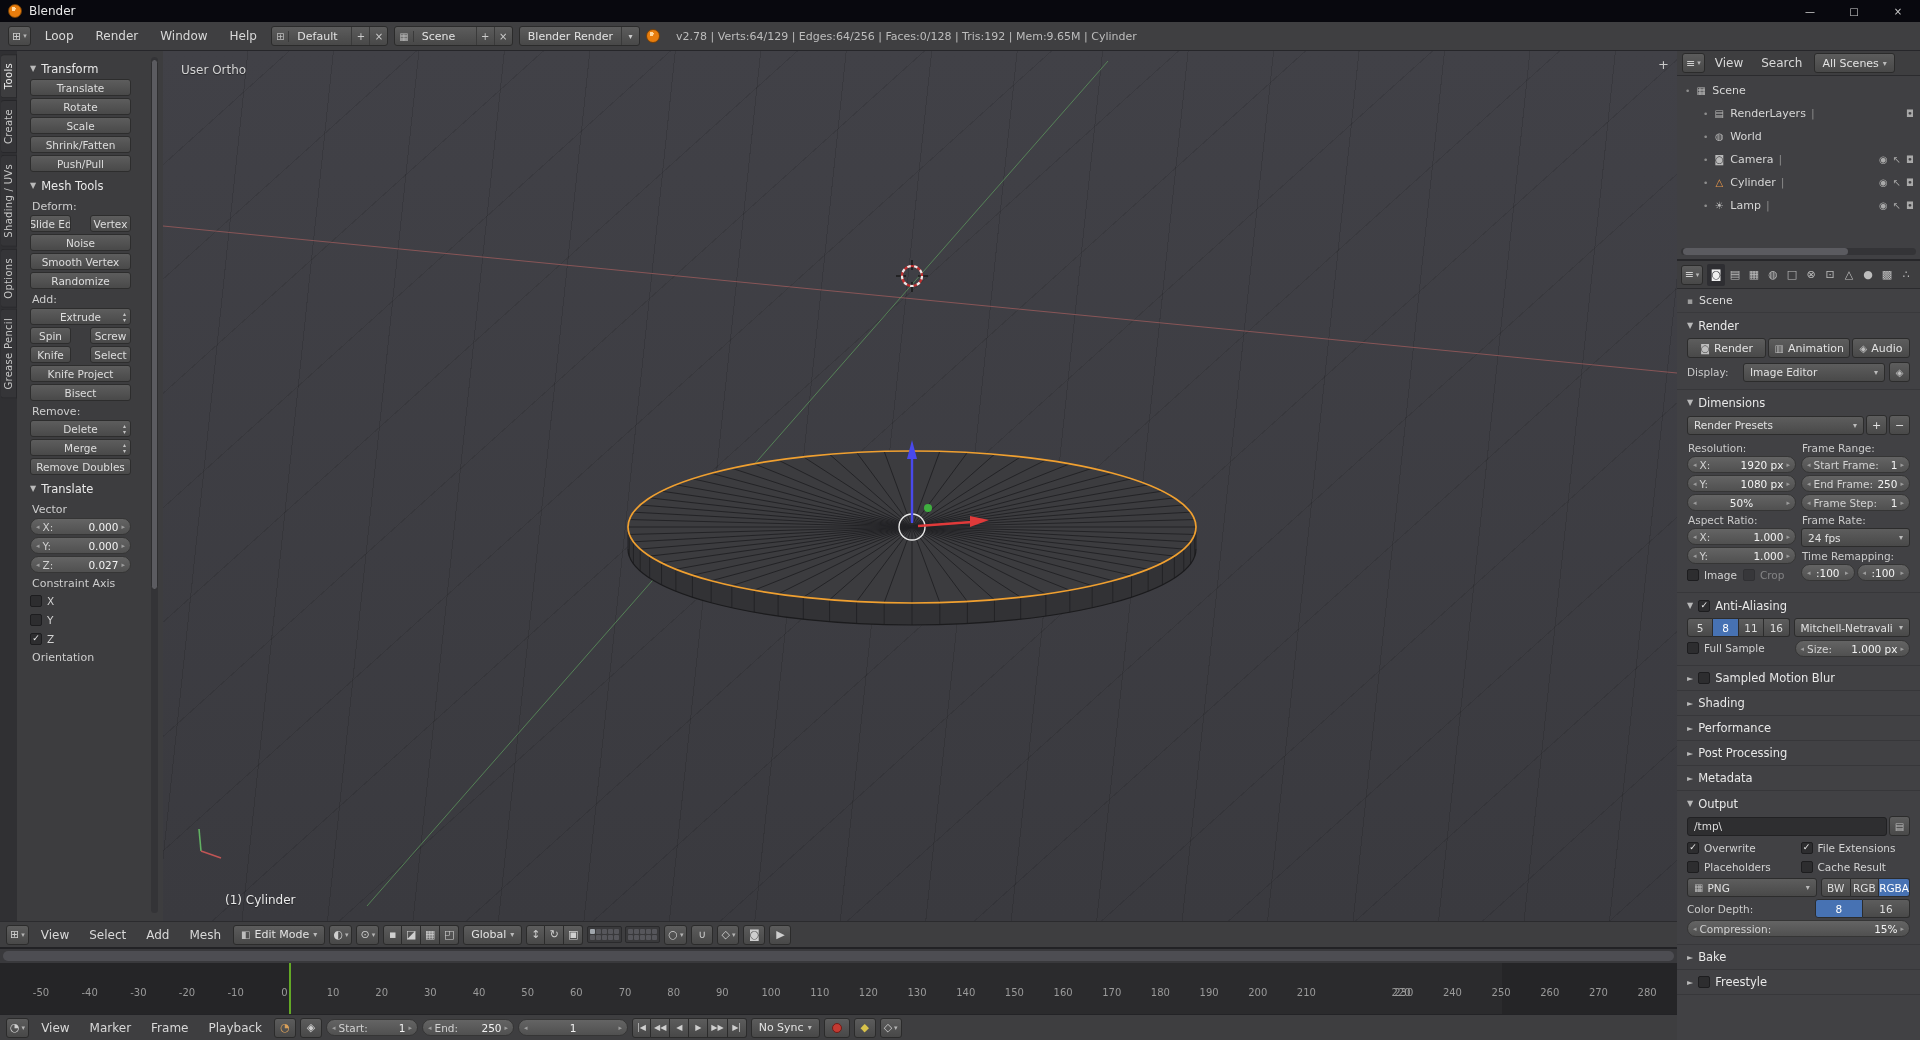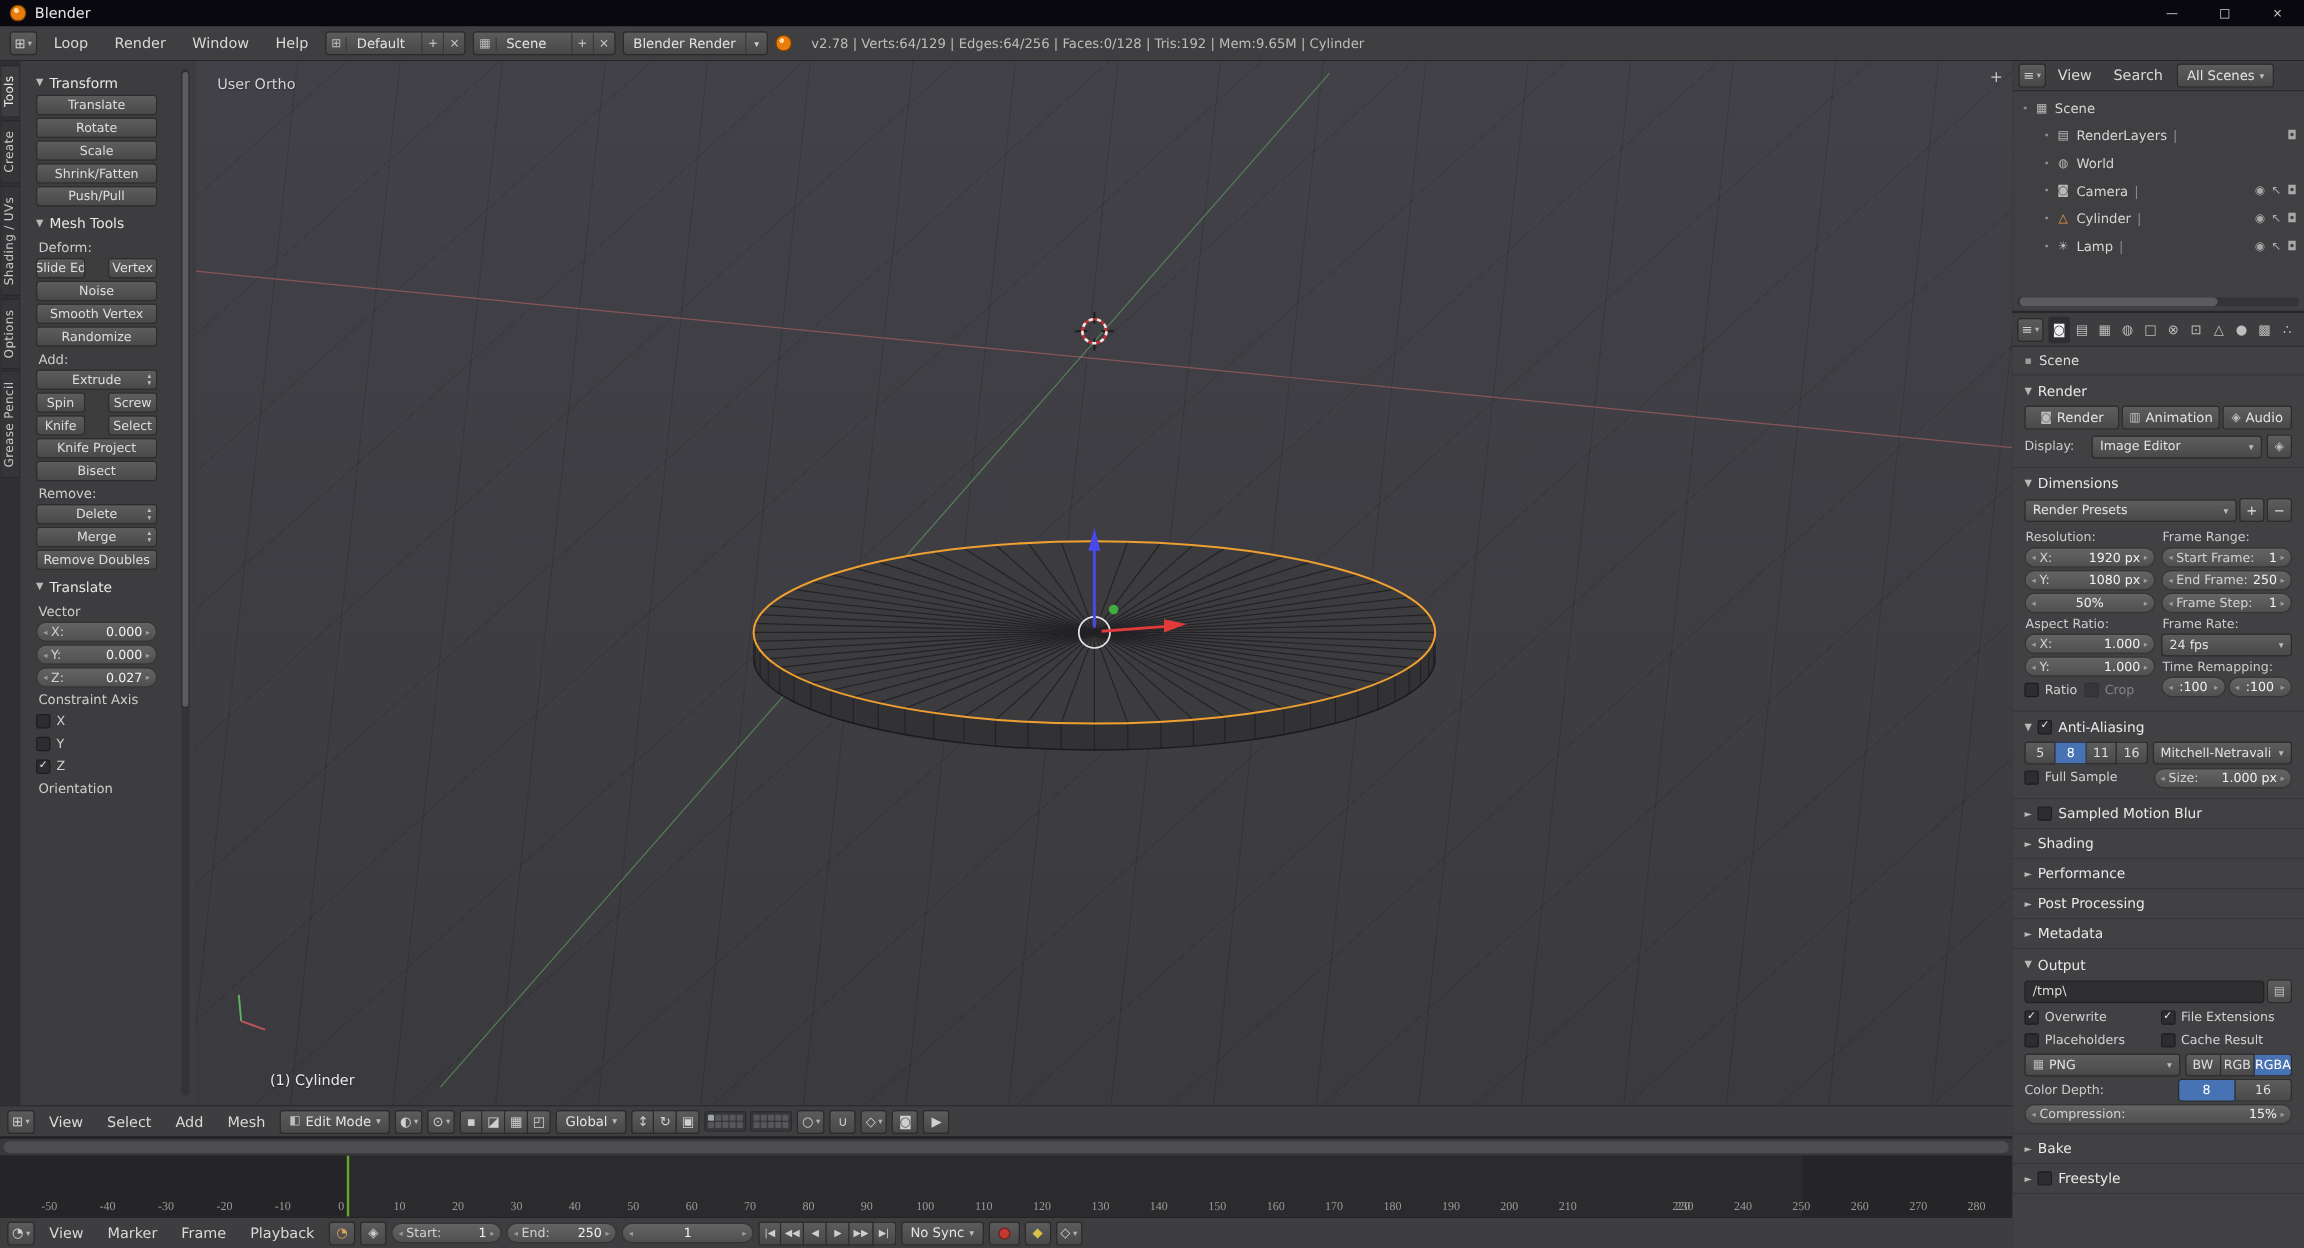--- a/index.html
+++ b/index.html
@@ -78,21 +78,21 @@
 #vp-layers{display:flex;gap:3px;align-items:center;}
 .lgrid{display:grid;grid-template-columns:repeat(5,5px);grid-auto-rows:5px;gap:1px;padding:2px;background:#39393b;border:1px solid #2a2a2c;border-radius:2px;}
 .lcell{background:#56565b;border-radius:1px;}
 .lcell.active{background:#a0a6ad;}
 
 
 #timeline{position:absolute;left:0;top:947px;width:1677px;height:93px;background:#2b2b2d;border-top:2px solid #222225;}
 #tl-scroll{position:absolute;left:0;top:0;width:100%;height:14px;background:#39393c;}
 #tl-scroll .thumb{position:absolute;left:3px;right:3px;top:2px;bottom:2px;background:#4d4d52;border-radius:6px;}
 #tl-ruler{position:absolute;left:0;top:14px;right:0;bottom:26px;background:#2b2b2d;overflow:hidden;}
-.tick{position:absolute;bottom:3px;transform:translateX(-50%);font-size:10px;color:#9a9a9a;font-family:Liberation Serif, serif;}
+.tick{position:absolute;bottom:16px;transform:translateX(-50%);font-size:10px;color:#9a9a9a;}
 .tl-shade{position:absolute;top:0;bottom:0;background:rgba(0,0,0,0.13);}
 #tl-marker{position:absolute;top:0;bottom:0;width:2px;background:#63a826;}
 #tl-header{position:absolute;left:0;bottom:0;width:100%;height:26px;background:#3e3e40;border-top:1px solid #232326;display:flex;align-items:center;gap:4px;padding:0 6px;}
 .w92{width:92px;flex:none;margin-bottom:0;}
 .w110{width:110px;flex:none;margin-bottom:0;}
 .recbtn{width:26px;height:20px;display:flex;align-items:center;justify-content:center;background:linear-gradient(#5c5c5c,#484848);border:1px solid #2b2b2b;border-radius:3px;}
 .recdot{width:10px;height:10px;border-radius:50%;background:#c43a32;border:1px solid #6e1d18;}
 
 
 #outliner{position:absolute;left:1677px;top:51px;width:243px;height:210px;background:#404043;border-bottom:2px solid #27272a;overflow:hidden;}
@@ -798,21 +798,21 @@
           </div>
           <div class="numfield">
             <span class="na">◂</span>
             <span class="nl">Y:</span>
             <span class="nv">1.000</span>
             <span class="na">▸</span>
           </div>
           <div class="row gap6 mt2">
             <div class="chkrow">
               <span class="cbox"></span>
-              <span class="clab">Ratio</span>
+              <span class="clab">Image</span>
             </div>
             <div class="chkrow dis">
               <span class="cbox"></span>
               <span class="clab">Crop</span>
             </div>
           </div>
         </div>
       <div id="dim-right">
           <div class="plabel">Frame Range:</div>
           <div class="numfield">

